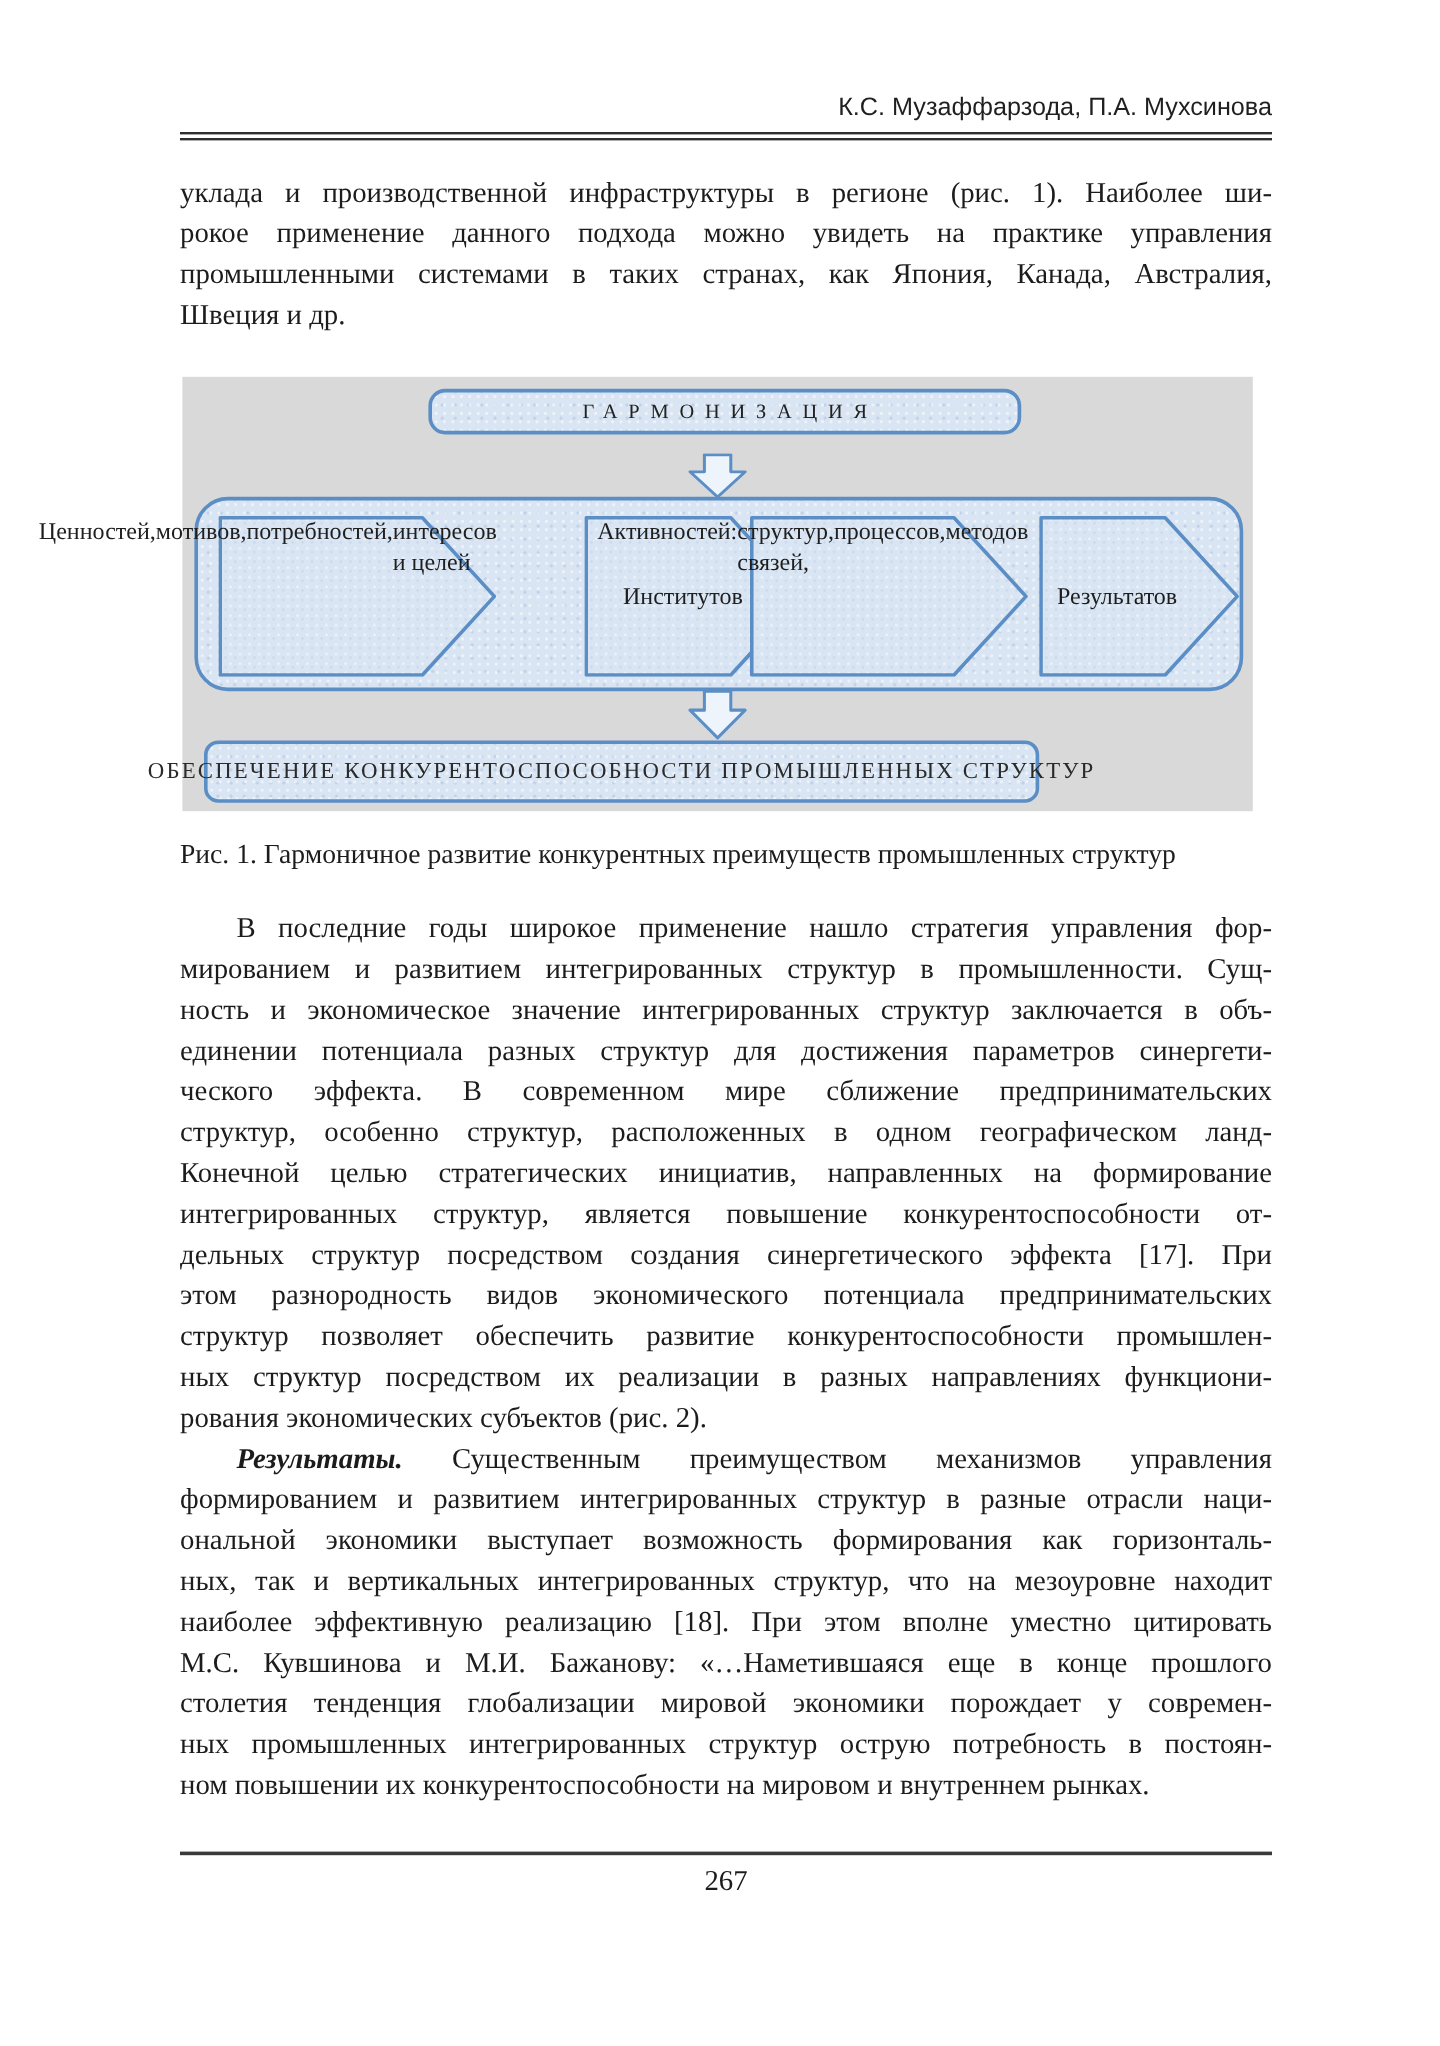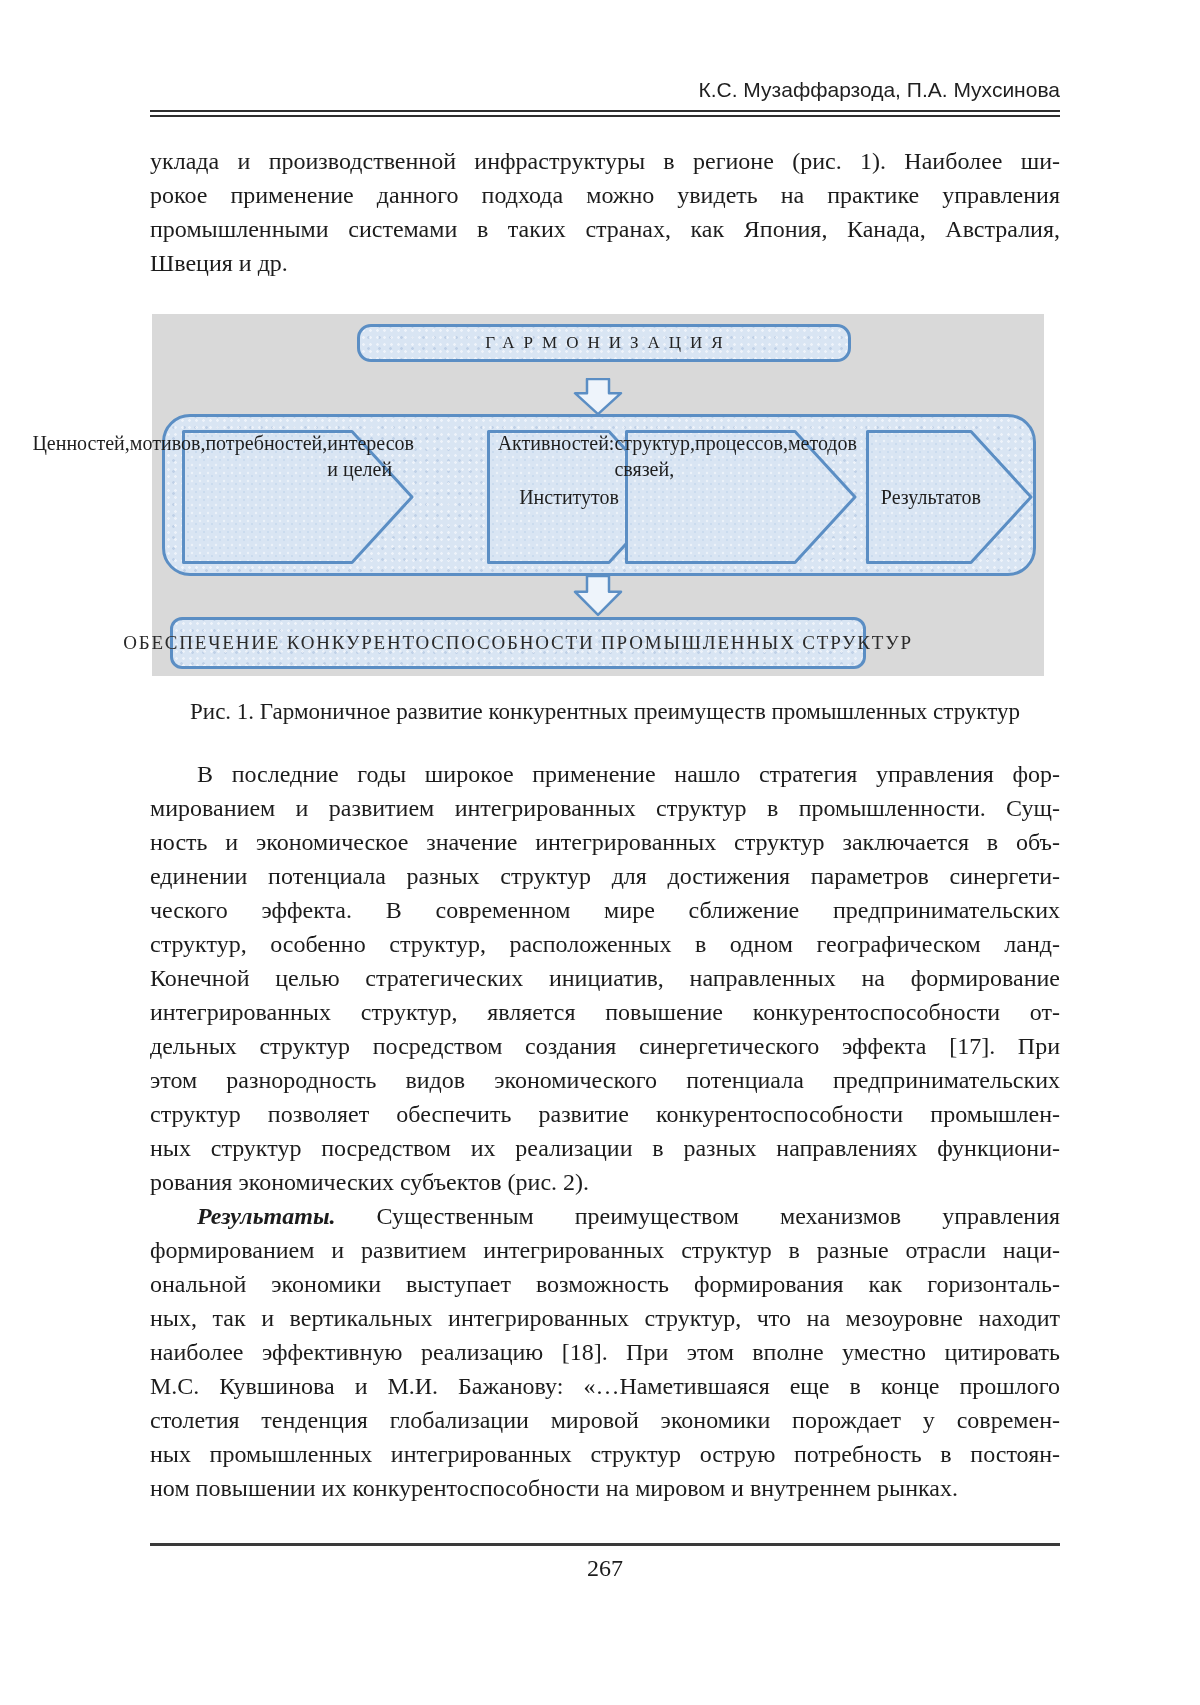--- a/index.html
+++ b/index.html
@@ -76,21 +76,21 @@
   #arrow1{top:64px;height:38px;}
   #arrow2{top:261px;height:42px;}
   .down-arrow svg{width:100%;height:100%;display:block;}
   .arrow-poly{fill:var(--arrow-fill,#eef4fb);stroke:var(--border-blue,#5b8ec4);stroke-width:2.5;stroke-linejoin:round;}
   .bottom-banner{
     position:absolute;left:18px;top:303px;width:696px;height:52px;
     box-sizing:border-box;border:3px solid var(--border-blue,#5b8ec4);border-radius:12px;
     display:flex;align-items:center;justify-content:center;
     font-size:19px;letter-spacing:1.8px;color:#2a2a2a;white-space:nowrap;
   }
-  .fig-caption{margin-top:21px;font-size:23px;line-height:30px;text-align:center;}
+  .fig-caption{margin-top:21px;font-size:23px;line-height:30px;text-align:left;}
   
   .footer-rule{margin-top:38px;height:3px;background:#3a3a3a;}
   .page-number{margin-top:7px;font-size:24px;line-height:30px;text-align:center;}
   .hidden-defs{position:absolute;width:0;height:0;overflow:hidden;}
 </style>
 </head>
 <body>
 
 <svg class="hidden-defs" aria-hidden="true">
   <defs>

